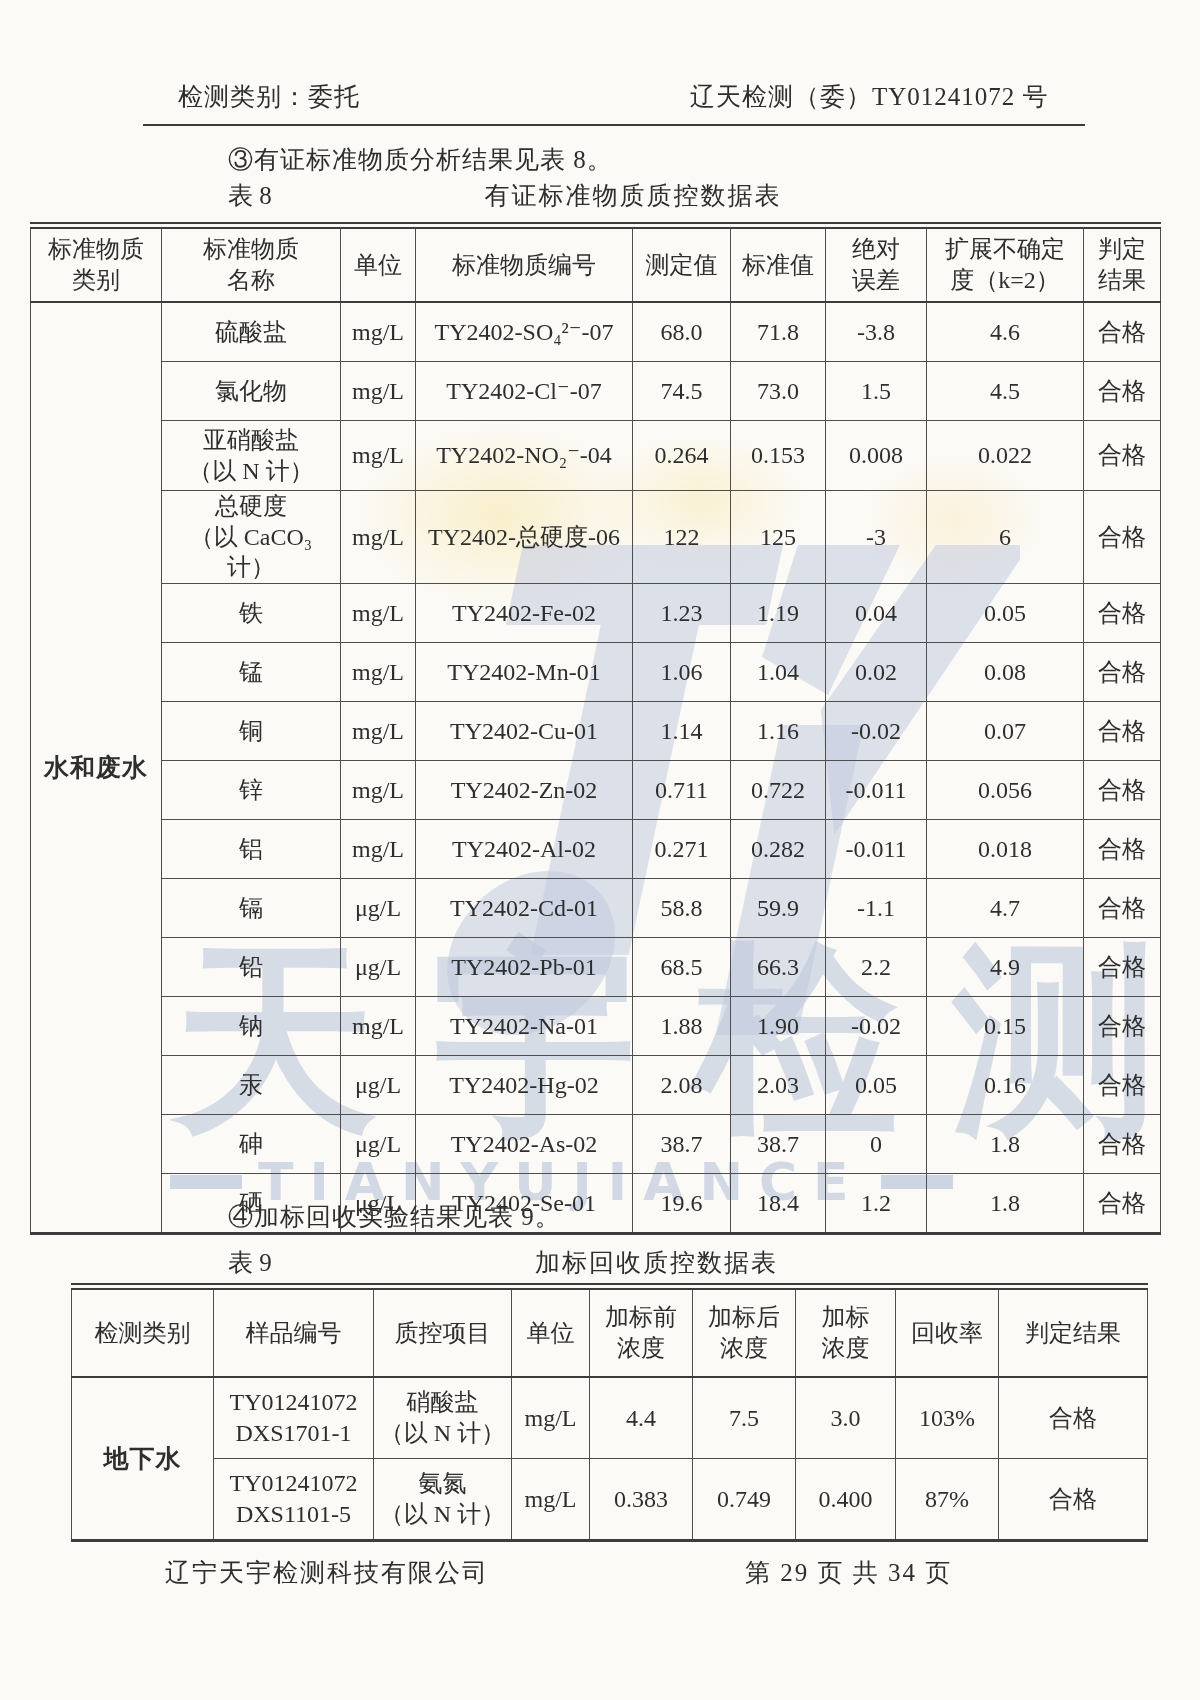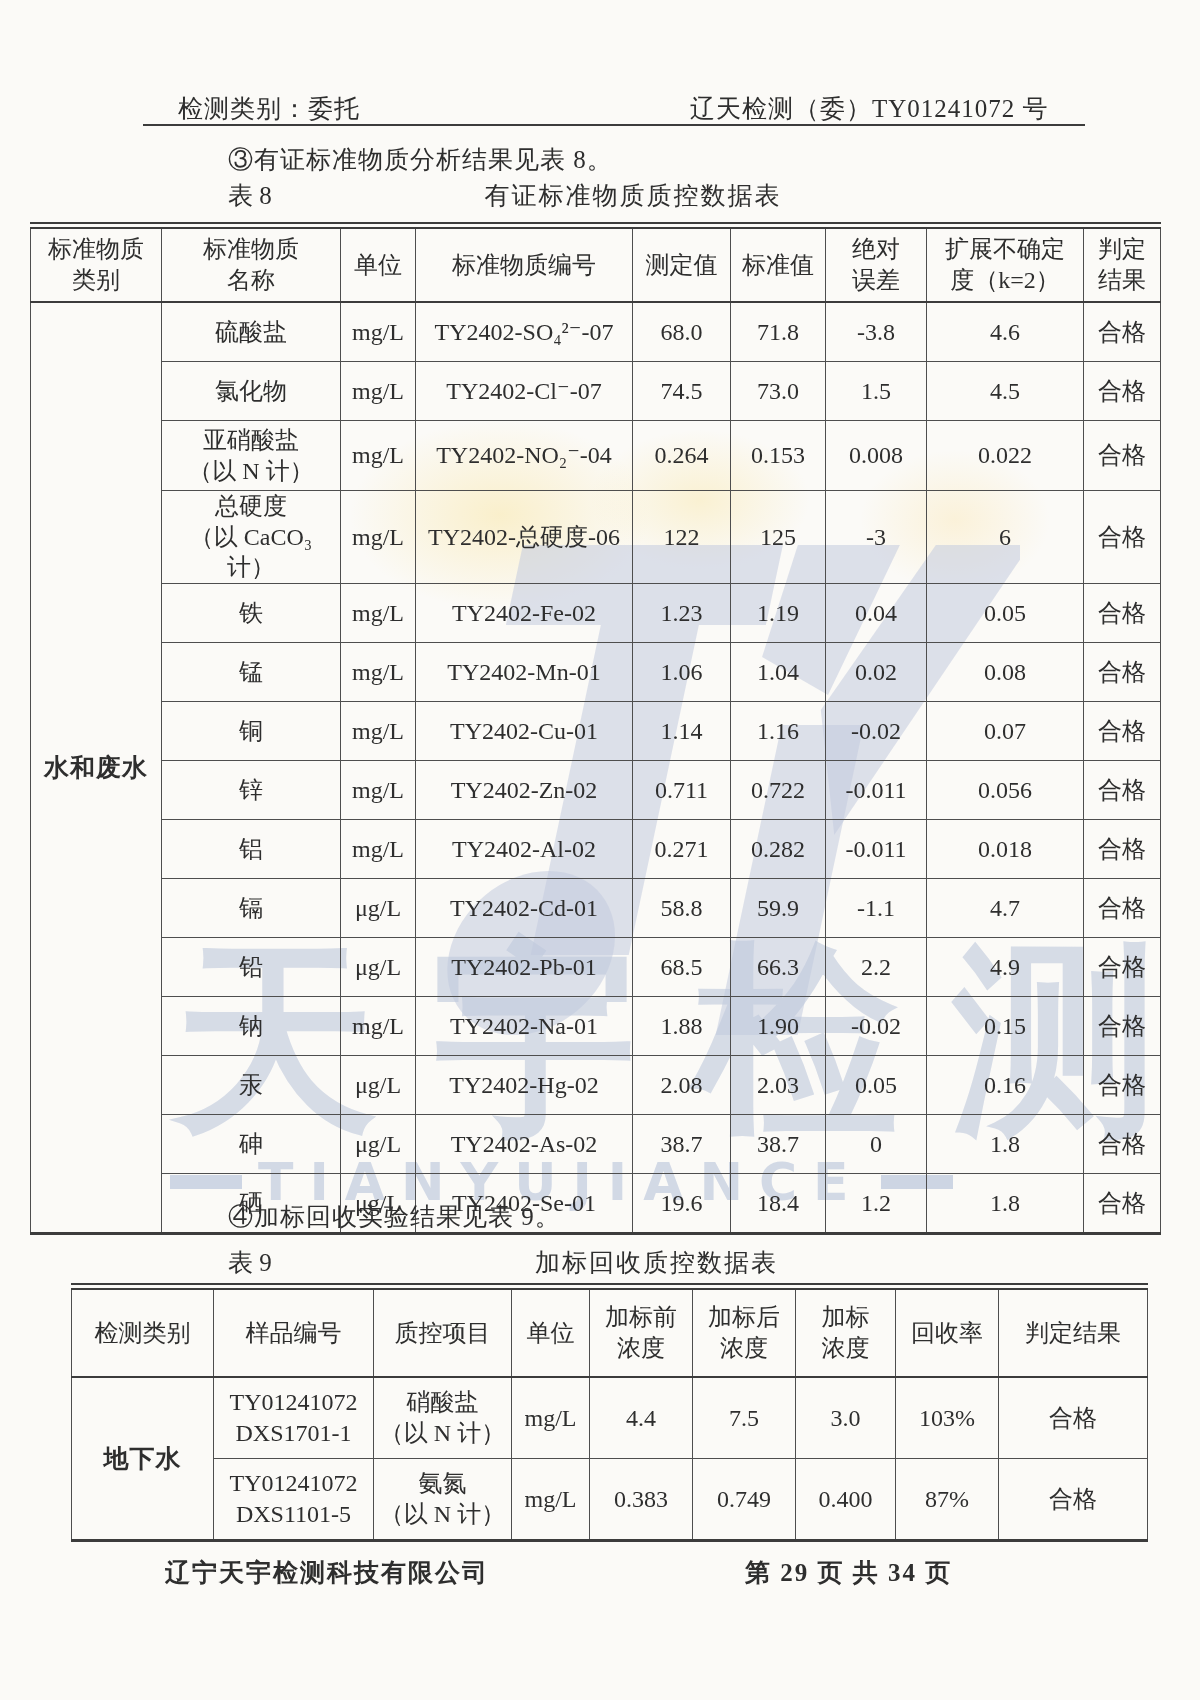--- a/index.html
+++ b/index.html
@@ -32,21 +32,21 @@
   }
   .wm-en .letters{
     font-family:"DejaVu Sans","Liberation Sans",sans-serif;
     font-size:52px;font-weight:bold;letter-spacing:16px;white-space:nowrap;
   }
   .wm-en .dash{height:14px;background:#c6cfe0;flex:0 0 72px;}
   .wm-logo{position:absolute;left:400px;top:535px;}
   
   .content{position:absolute;inset:0;z-index:2;}
   .abs{position:absolute;}
-  .doc-head{font-size:25px;letter-spacing:1px;margin-top:12px;}
+  .doc-head{font-size:25px;letter-spacing:1px;}
   .rule{left:143px;top:124px;width:942px;height:2px;background:#3c3c3c;}
   .note{font-size:25px;letter-spacing:1px;}
   .cap-label{font-size:25px;}
   .cap-title{font-size:25px;text-align:center;letter-spacing:2px;}
   
   table{border-collapse:collapse;table-layout:fixed;background:transparent;}
   td,th{
     border:1px solid #4e4e4e;
     text-align:center;vertical-align:middle;
     font-size:24px;font-weight:normal;
@@ -58,21 +58,21 @@
     border-top:7px double #3c3c3c;border-bottom:3px solid #3c3c3c;}
   #table8 thead th{height:72px;border-bottom:2px solid #3c3c3c;}
   #table8 td{height:58px;}
   #table8 tr.tall td{height:69px;}
   #table9{left:71px;top:1283px;width:1076px;
     border:1px solid #4e4e4e;
     border-top:7px double #3c3c3c;border-bottom:3px solid #3c3c3c;}
   #table9 thead th{height:86px;border-bottom:2px solid #3c3c3c;}
   #table9 td{height:80px;}
   td.cat{font-weight:bold;font-size:25px;letter-spacing:1px;}
-  .doc-foot{font-size:25px;letter-spacing:2px;font-weight:bold;}
+  .doc-foot{font-size:25px;letter-spacing:2px;}
 </style>
 </head>
 <body>
 
 <div class="page">
 
   <div class="wm" style="inset:0">
     <div class="wm-blob b1"></div>
     <div class="wm-blob b2"></div>
     <div class="wm-blob b3"></div>

